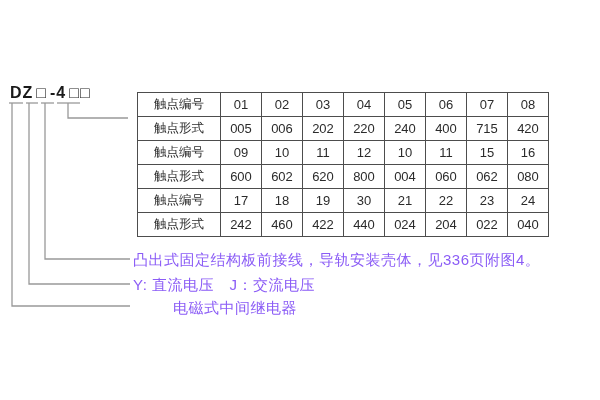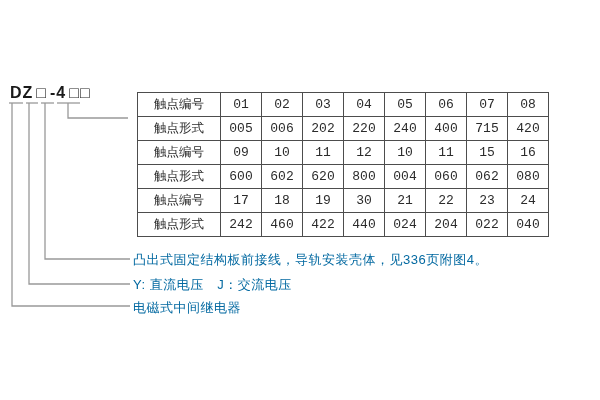--- a/index.html
+++ b/index.html
@@ -21,28 +21,28 @@
     border-collapse:collapse;table-layout:fixed;
     font-size:13px;color:#2b2b2b;
   }
   .contact-table th,.contact-table td{
     border:1px solid #4d4d4d;
     text-align:center;vertical-align:middle;
     height:23px;padding:0;font-weight:normal;
     overflow:hidden;white-space:nowrap;margin-top:37px;
   }
   .contact-table th{width:82px;font-size:12.5px;}
-  .contact-table td{width:40px;font-family:Liberation Mono, monospace;}
+  .contact-table td{width:40px;}
   .note{
     position:absolute;left:133px;
-    font-size:13px;color:#0369a1;white-space:nowrap;letter-spacing:0.5px;
+    font-size:15px;color:#8b5cf6;white-space:nowrap;letter-spacing:0.5px;
   }
   .note-structure{top:251px;}
   .note-voltage{top:276px;}
-  .note-relay-type{top:299px;}
+  .note-relay-type{top:299px;margin-left:40px;}
 </style>
 </head>
 <body>
 
 <svg id="overlay" viewBox="0 0 600 400">
   <g stroke="#999999" stroke-width="1.3" fill="none">
 
     <path d="M9,103 H23"></path>
     <path d="M26,103 H38"></path>
     <path d="M41,103 H54"></path>

